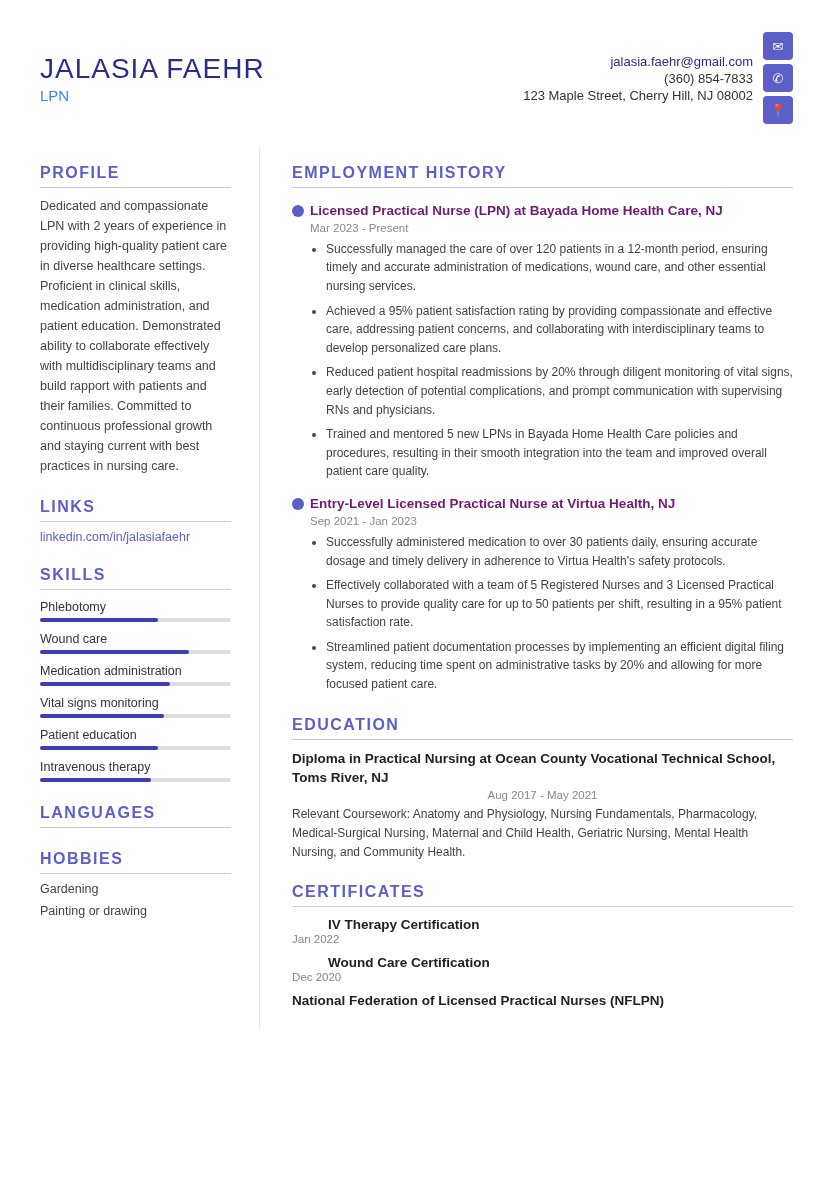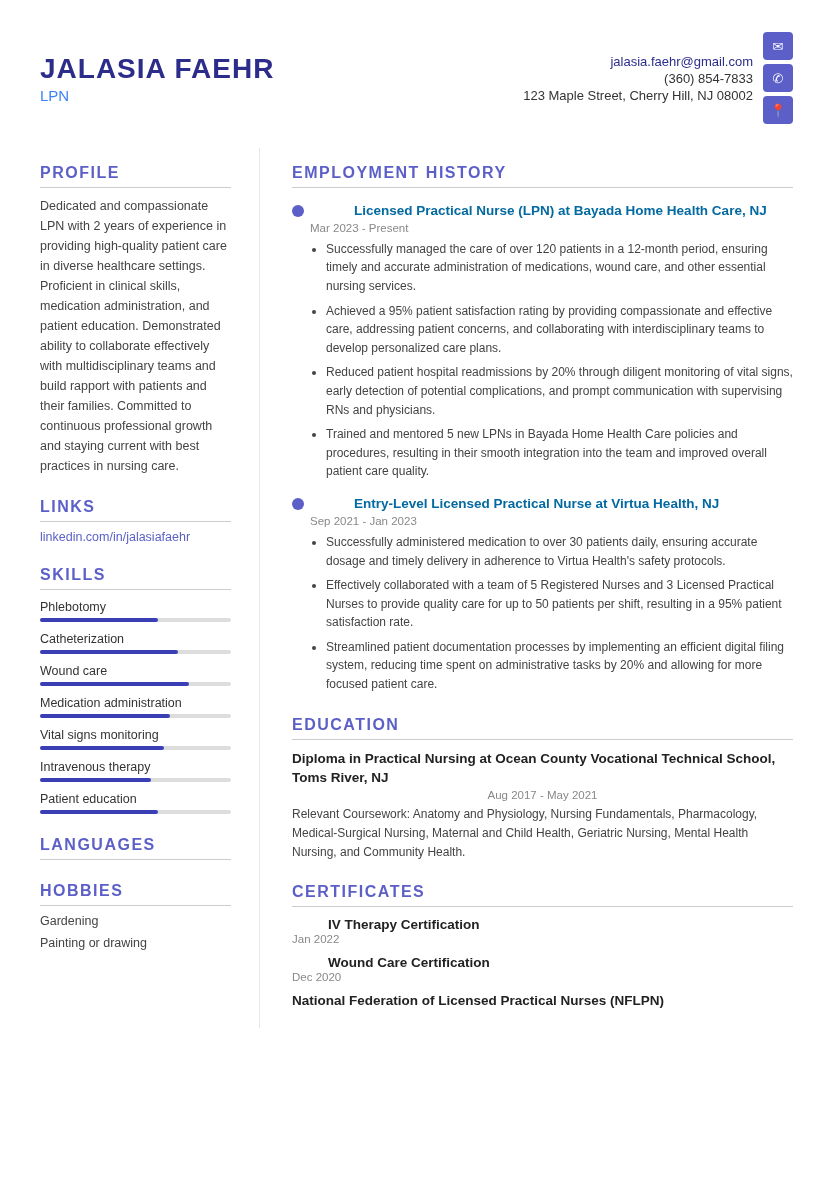--- a/index.html
+++ b/index.html
@@ -14,21 +14,21 @@
 
     
     .header {
       display: flex;
       justify-content: space-between;
       align-items: center;
       padding: 32px 40px 24px 40px;
     }
     .header-left .name {
       font-size: 28px;
-      font-weight: 700;
+      font-weight: 400;
       color: #2c2c8a;
       letter-spacing: 1px;
     }
     .header-left .title {
       font-size: 15px;
       color: #3b82f6;
       margin-top: 2px;
     }
     .header-right {
       display: flex;
@@ -160,23 +160,22 @@
       height: 12px;
       background: #5b5fc7;
       border-radius: 50%;
       position: absolute;
       left: 0;
       top: 3px;
     }
     .job-title {
       font-size: 13.5px;
       font-weight: 700;
-      color: #0369a1;
+      color: #701a75;
       line-height: 1.4;
-      margin-left: 44px;
     }
     .job-date {
       font-size: 11.5px;
       color: #888;
       margin-top: 1px;
       margin-bottom: 6px;
     }
     .job-bullets {
       padding-left: 16px;
       list-style: disc;
@@ -273,53 +272,47 @@
 
     <div class="section-title">SKILLS</div>
     <div id="skills-container">
         <div class="skill-item">
     <div class="skill-name">Phlebotomy</div>
     <div class="skill-bar-bg">
       <div class="skill-bar-fill" style="width:62%"></div>
     </div>
   </div>
         <div class="skill-item">
-    <div class="skill-name">Catheterization</div>
-    <div class="skill-bar-bg">
-      <div class="skill-bar-fill" style="width:72%"></div>
-    </div>
-  </div>
-        <div class="skill-item">
     <div class="skill-name">Wound care</div>
     <div class="skill-bar-bg">
       <div class="skill-bar-fill" style="width:78%"></div>
     </div>
   </div>
         <div class="skill-item">
     <div class="skill-name">Medication administration</div>
     <div class="skill-bar-bg">
       <div class="skill-bar-fill" style="width:68%"></div>
     </div>
   </div>
         <div class="skill-item">
     <div class="skill-name">Vital signs monitoring</div>
     <div class="skill-bar-bg">
       <div class="skill-bar-fill" style="width:65%"></div>
     </div>
   </div>
         <div class="skill-item">
+    <div class="skill-name">Patient education</div>
+    <div class="skill-bar-bg">
+      <div class="skill-bar-fill" style="width:62%"></div>
+    </div>
+  </div>
+        <div class="skill-item">
     <div class="skill-name">Intravenous therapy</div>
     <div class="skill-bar-bg">
       <div class="skill-bar-fill" style="width:58%"></div>
-    </div>
-  </div>
-        <div class="skill-item">
-    <div class="skill-name">Patient education</div>
-    <div class="skill-bar-bg">
-      <div class="skill-bar-fill" style="width:62%"></div>
     </div>
   </div>
       </div>
 
     <div class="section-title">LANGUAGES</div>
 
     <div class="section-title">HOBBIES</div>
     <div id="hobbies-container">
         <div class="hobby-item">Gardening</div>
         <div class="hobby-item">Painting or drawing</div>

